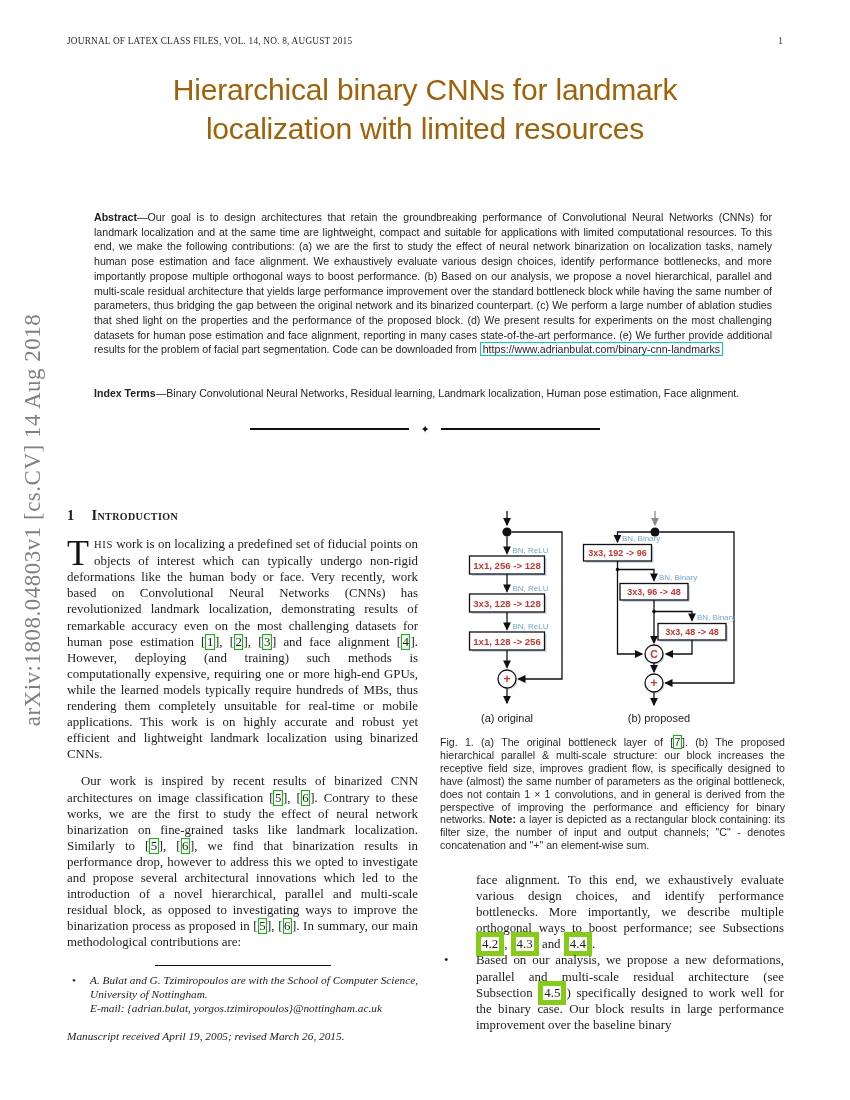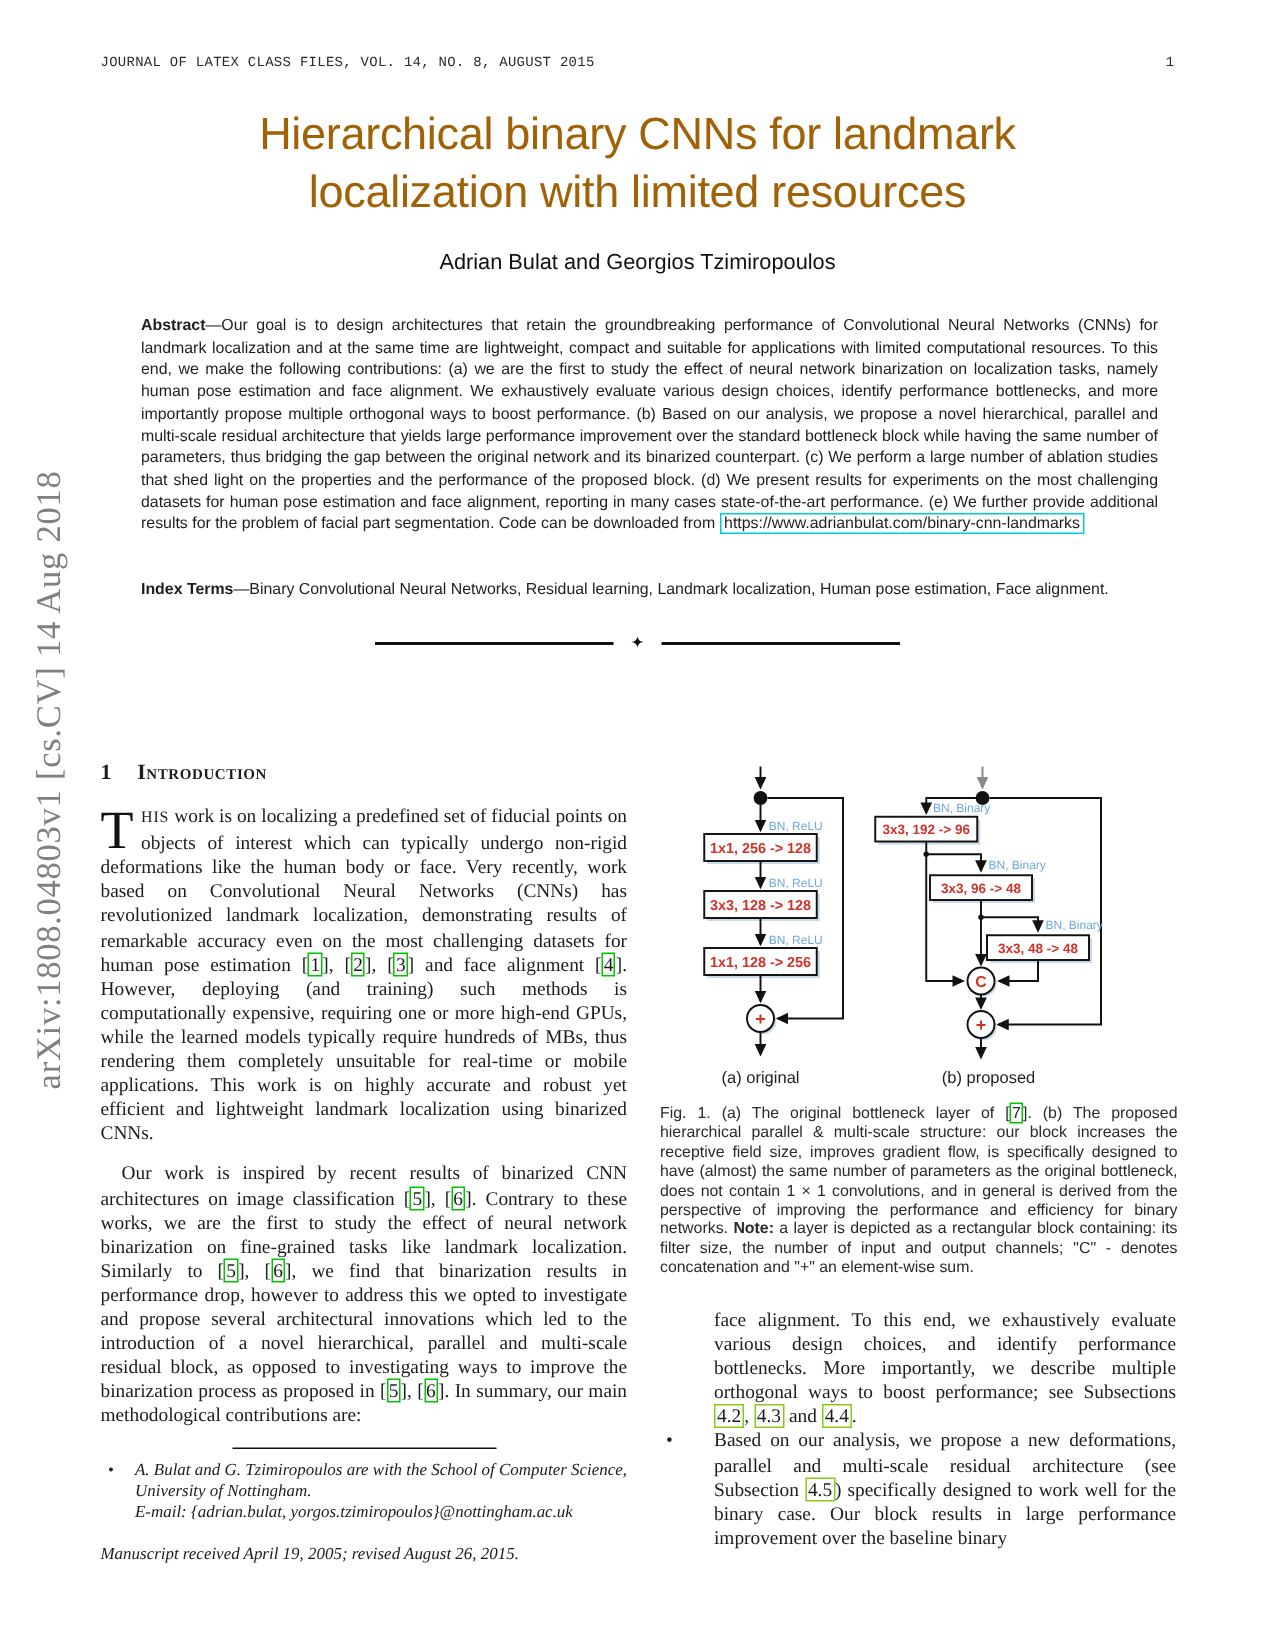--- a/index.html
+++ b/index.html
@@ -7,21 +7,21 @@
   .page {
     position:relative; width:850px; height:1100px; margin:0 auto;
     background:#ffffff; overflow:hidden;
     font-family:"Liberation Serif", serif; color:#1c1c1c;
     -webkit-font-smoothing:antialiased;
   }
   
   .hdr {
     position:absolute; top:36px; left:67px; right:67px;
     display:flex; justify-content:space-between;
-    font-family:Liberation Mono, monospace; font-size:9.3px; color:#2a2a2a;
+    font-family:Liberation Serif, serif; font-size:9.3px; color:#2a2a2a;
     letter-spacing:.2px;
   }
   
   .watermark {
     position:absolute; top:790px; left:20px; width:540px;
     transform:rotate(-90deg); transform-origin:top left;
     font-family:"Liberation Serif", serif; font-size:23px; color:#808080;
     text-align:center; white-space:nowrap; letter-spacing:.5px;
   }
   
@@ -63,21 +63,21 @@
   .sechead .num { margin-right:17px; }
   .sechead .sc { font-variant:small-caps; letter-spacing:.4px; }
   .dropcap {
     float:left; font-size:36px; line-height:28px; padding:3px 5px 0 0; color:#111;
   }
   .leadcaps { font-size:10.6px; letter-spacing:.6px; }
   .par { margin:0; }
   .par.indent { text-indent:14px; }
   .par + .par { margin-top:11px; }
   .cite { border:1px solid #00c400; padding:0 .5px; }
-  .refbox { border:1px solid #84cc16; padding:0 1px; }
+  .refbox { border:5px solid #84cc16; padding:0 1px; }
   .bull { position:relative; margin-top:5px; padding-left:43px; }
   .bull .mark { position:absolute; left:26px; top:0; }
   
   .fig { position:absolute; top:503px; left:440px; width:345px; height:231px; }
   .figcap {
     position:absolute; top:736px; left:440px; width:345px;
     font-family:"Liberation Sans", sans-serif; font-size:10.6px;
     line-height:12.9px; text-align:justify; color:#2a2a2a;
   }
   .figcap b { font-weight:700; }
@@ -118,21 +118,20 @@
     <span>JOURNAL OF LATEX CLASS FILES, VOL. 14, NO. 8, AUGUST 2015</span>
     <span>1</span>
   </div>
 
   <div class="watermark">arXiv:1808.04803v1  [cs.CV]  14 Aug 2018</div>
 
   <div class="title">
     <div>Hierarchical binary CNNs for landmark</div>
     <div>localization with limited resources</div>
   </div>
-  <div class="authors">Adrian Bulat and Georgios Tzimiropoulos</div>
 
   <div class="abs">
     <b>Abstract</b><span>—Our goal is to design architectures that retain the groundbreaking performance of Convolutional Neural Networks (CNNs) for landmark localization and at the same time are lightweight, compact and suitable for applications with limited computational resources. To this end, we make the following contributions: (a) we are the first to study the effect of neural network binarization on localization tasks, namely human pose estimation and face alignment. We exhaustively evaluate various design choices, identify performance bottlenecks, and more importantly propose multiple orthogonal ways to boost performance. (b) Based on our analysis, we propose a novel hierarchical, parallel and multi-scale residual architecture that yields large performance improvement over the standard bottleneck block while having the same number of parameters, thus bridging the gap between the original network and its binarized counterpart. (c) We perform a large number of ablation studies that shed light on the properties and the performance of the proposed block. (d) We present results for experiments on the most challenging datasets for human pose estimation and face alignment, reporting in many cases state-of-the-art performance. (e) We further provide additional results for the problem of facial part segmentation. Code can be downloaded from </span><span class="linkbox">https://www.adrianbulat.com/binary-cnn-landmarks</span>
   </div>
 
   <div class="idx">
     <b>Index Terms</b><span>—Binary Convolutional Neural Networks, Residual learning, Landmark localization, Human pose estimation, Face alignment.</span>
   </div>
 
   <div class="sep">
@@ -258,15 +257,15 @@
   <div class="fnrule"></div>
   <div class="fnote">
     <div class="row">
       <span class="mark">•</span>
       <div>
         <div>A. Bulat and G. Tzimiropoulos are with the School of Computer Science, University of Nottingham.</div>
         <div>E-mail: {adrian.bulat, yorgos.tzimiropoulos}@nottingham.ac.uk</div>
       </div>
     </div>
   </div>
-  <div class="manuscript">Manuscript received April 19, 2005; revised August 26, 2015.</div>
+  <div class="manuscript">Manuscript received April 19, 2005; revised March 26, 2015.</div>
 
 </div>
 
 </body></html>

